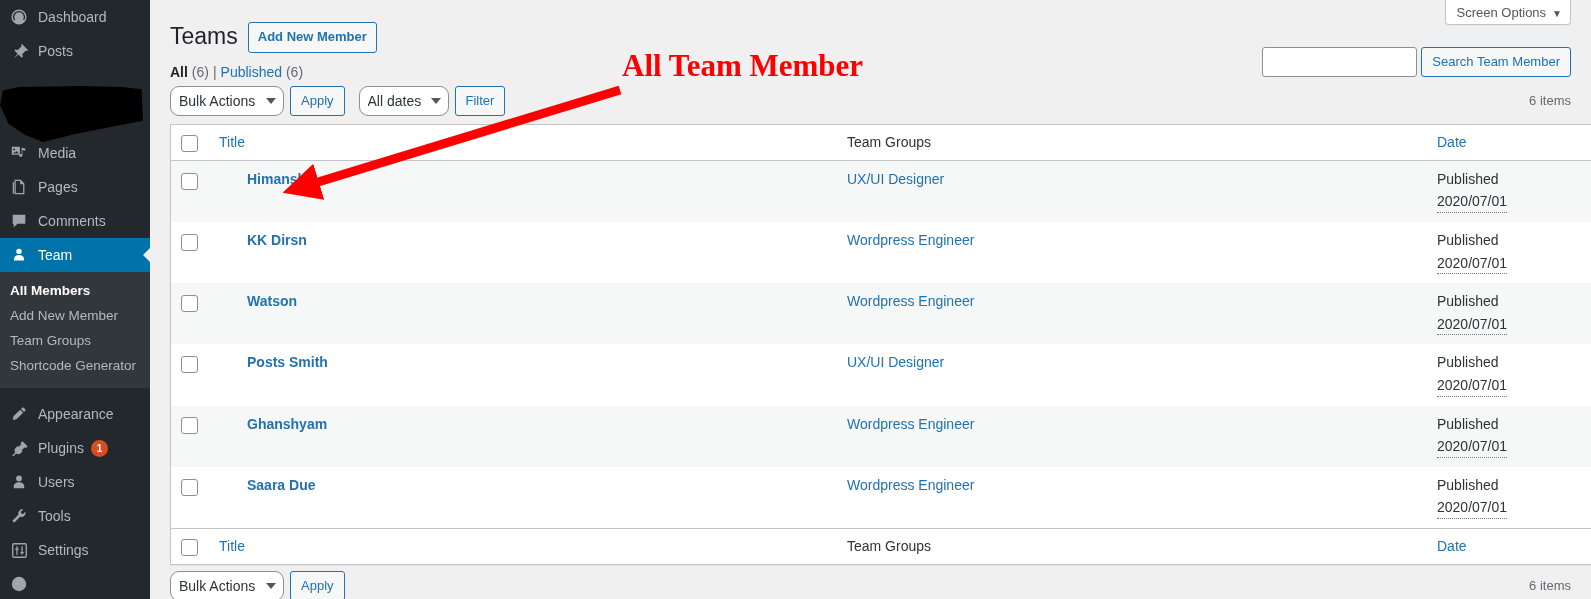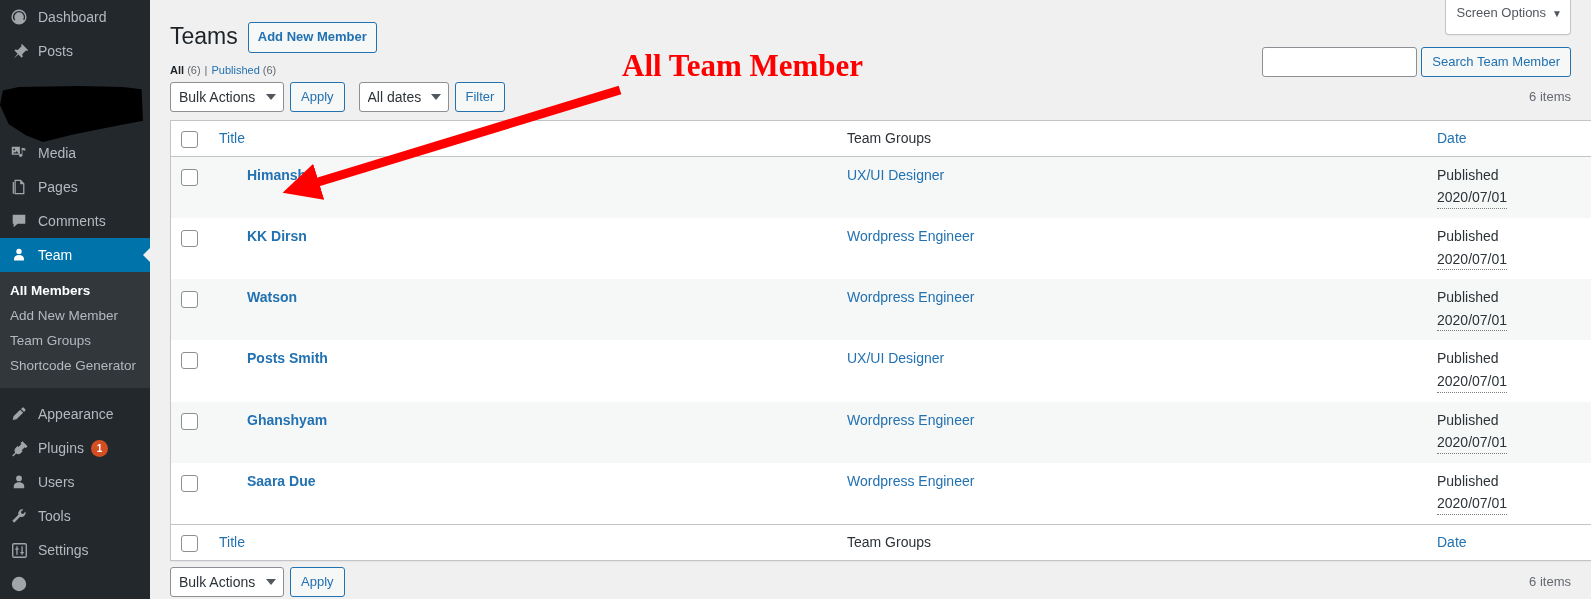--- a/index.html
+++ b/index.html
@@ -111,21 +111,21 @@
     right: 20px; top: 0;
   }
   #screen-options-btn {
     display: inline-block;
     background: #fff;
     border: 1px solid #c3c4c7;
     border-top: none;
     border-radius: 0 0 4px 4px;
     color: #50575e;
     font-size: 13px;
-    padding: 5px 8px 14px 10px;
+    padding: 5px 8px 4px 10px;
     cursor: pointer;
     box-shadow: 0 1px 1px rgba(0,0,0,.04);
   }
   #screen-options-btn .caret { font-size: 10px; margin-left: 6px; }
 
   .page-title-row {
     display: flex; 
     padding-top: 22px;
     gap: 10px;
   }
@@ -147,21 +147,21 @@
     padding: 4px 9px;
     text-decoration: none;
     cursor: pointer;
     line-height: 1.6;
   }
 
   ul.subsubsub {
     list-style: none;
     margin: 11px 0 6px 0;
     padding: 0;
-    font-size: 11px;
+    font-size: 14px;
     color: #646970;
   }
   ul.subsubsub li { display: inline; }
   ul.subsubsub a { text-decoration: none; color: #2271b1; cursor: pointer; }
   ul.subsubsub a.current { color: #1d2327; font-weight: 600; }
   ul.subsubsub .count { color: #646970; font-weight: 400; }
   ul.subsubsub .divider { color: #646970; margin: 0 4px; }
 
   .tablenav {
     position: relative;
@@ -170,21 +170,21 @@
   }
   .tablenav .actions {
     display: flex; align-items: center; gap: 6px;
     float: left;
   }
   select.wp-select {
     appearance: none;
     -webkit-appearance: none;
     background: #fff;
     border: 1px solid #8c8f94;
-    border-radius: 3px;
+    border-radius: 9px;
     color: #2c3338;
     font-size: 14px;
     font-family: "Liberation Sans", sans-serif;
     height: 30px;
     padding: 0 26px 0 8px;
     line-height: 28px;
     cursor: pointer;
   }
   .select-wrap { position: relative; display: inline-block; }
   .select-wrap .chev {

